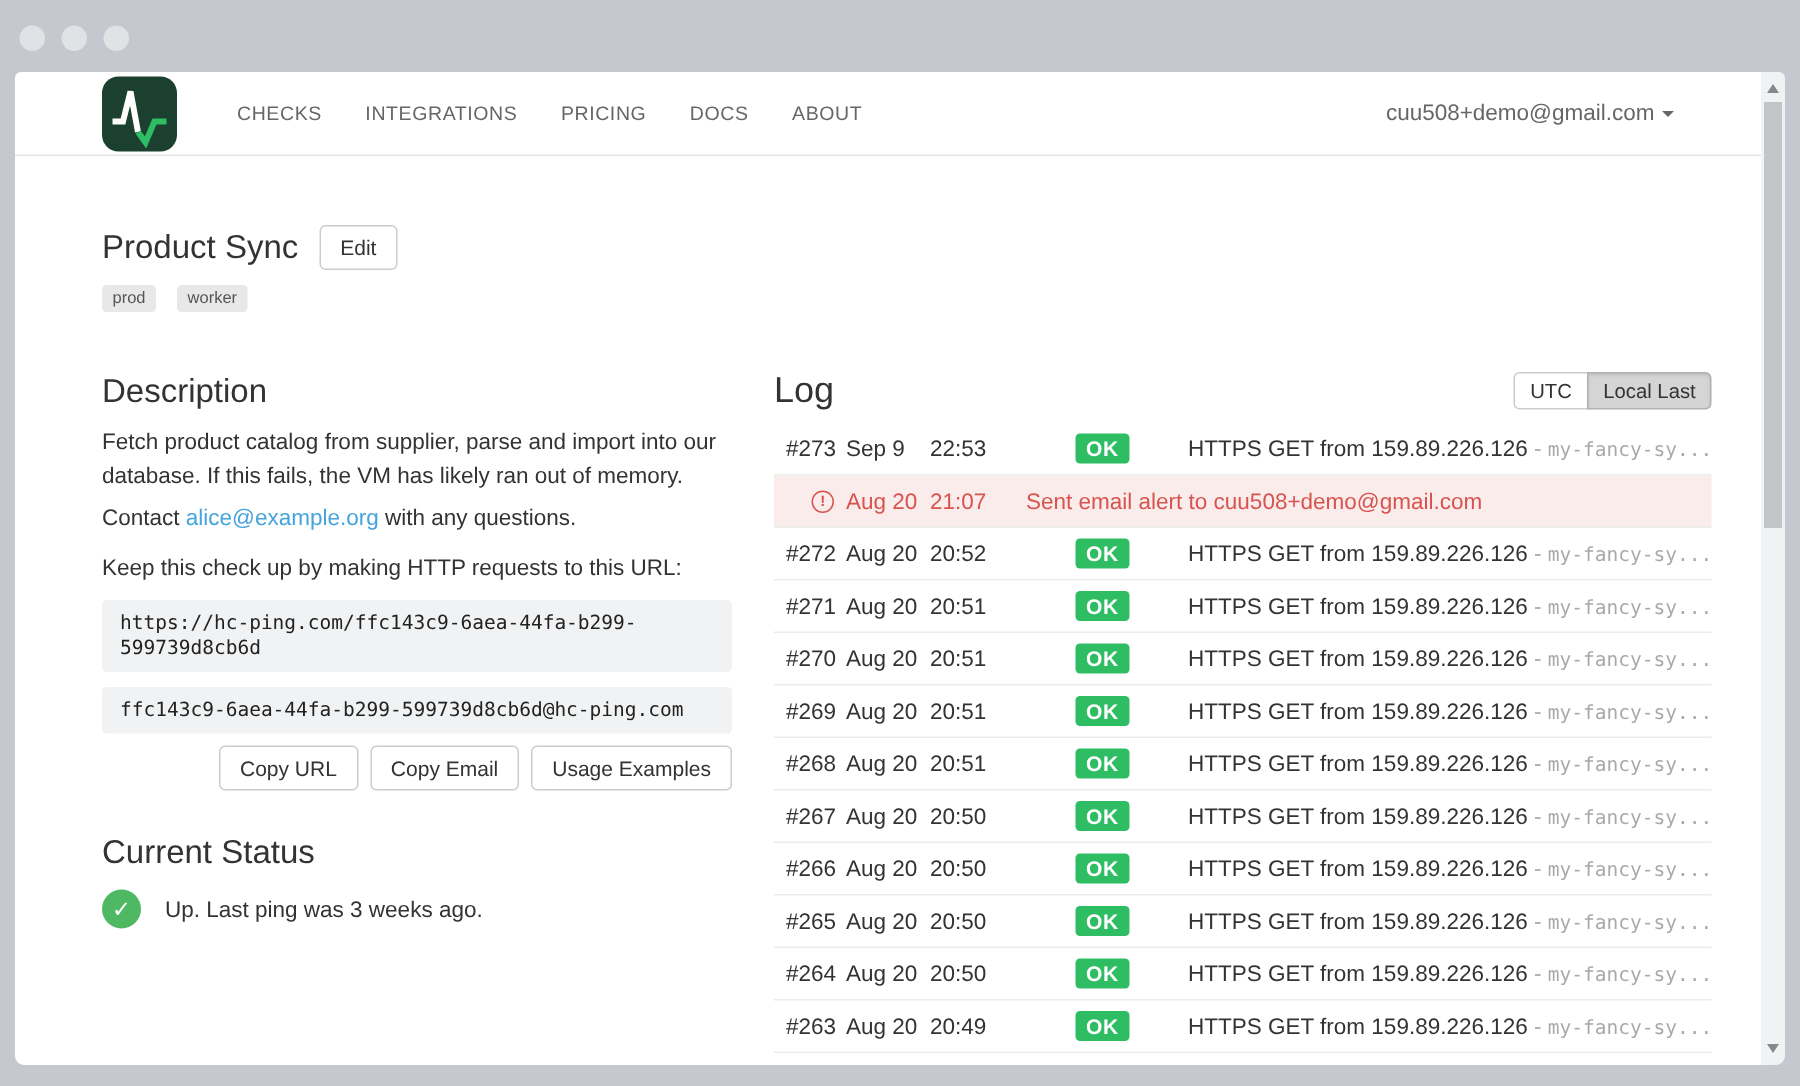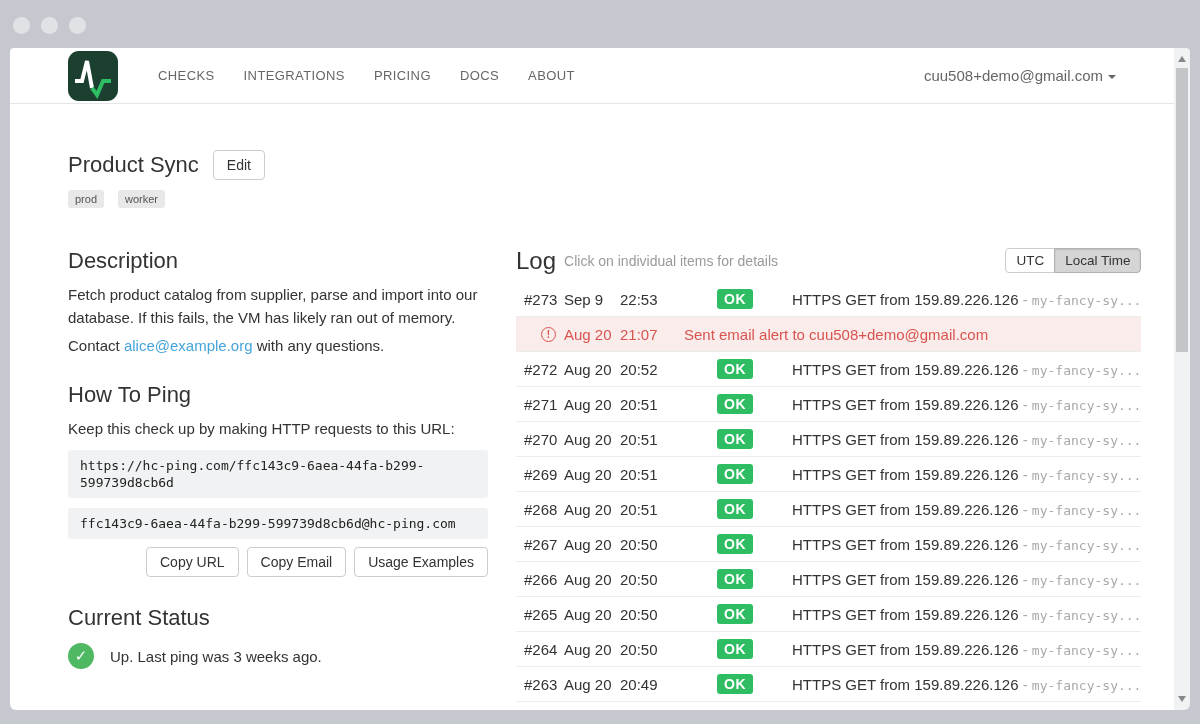--- a/index.html
+++ b/index.html
@@ -133,45 +133,43 @@
         <span class="tag">worker</span>
       </div>
 
     <div class="columns">
       <div class="col-left">
 
         <h2>Description</h2>
         <p class="desc-body">Fetch product catalog from supplier, parse and import into our database. If this fails, the VM has likely ran out of memory.</p>
         <p class="contact-line"><span>Contact </span><a class="mail-link">alice@example.org</a><span> with any questions.</span></p>
 
-        <h2 class="howto">How To Ping</h2>
         <p class="url-instruction">Keep this check up by making HTTP requests to this URL:</p>
         <div class="codeblock">https://hc-ping.com/ffc143c9-6aea-44fa-b299-599739d8cb6d</div>
         <div class="codeblock">ffc143c9-6aea-44fa-b299-599739d8cb6d@hc-ping.com</div>
         <div class="btn-row">
             <button class="btn">Copy URL</button>
             <button class="btn">Copy Email</button>
             <button class="btn">Usage Examples</button>
           </div>
 
         <h2 class="current-status">Current Status</h2>
         <div class="status-row">
           <span class="status-circle">✓</span>
           <span class="status-text">Up. Last ping was 3 weeks ago.</span>
         </div>
 
       </div>
 
       <div class="col-right">
         <div class="log-header">
           <span class="log-title">Log</span>
-          <span class="log-subtitle">Click on individual items for details</span>
           <div class="tz-toggle">
               <button class="tz-btn">UTC</button>
-              <button class="tz-btn active">Local Time</button>
+              <button class="tz-btn active">Local Last</button>
             </div>
         </div>
         <div class="log-rows">
             <div class="log-row">
               <span class="c-seq">#273</span>
               <span class="c-date">Sep 9</span>
               <span class="c-time">22:53</span>
               <span class="c-badge"><span class="ok-badge">OK</span></span>
               <span class="c-detail"><span>HTTPS GET from 159.89.226.126</span><span class="sep"> - </span><span class="ua">my-fancy-sy...</span></span>
             </div>

